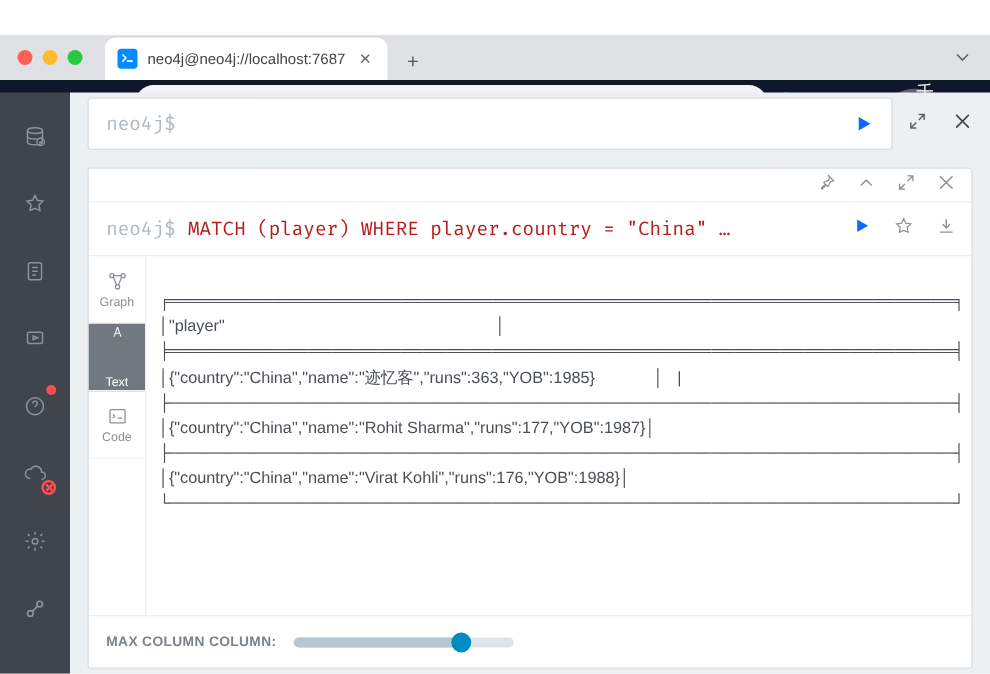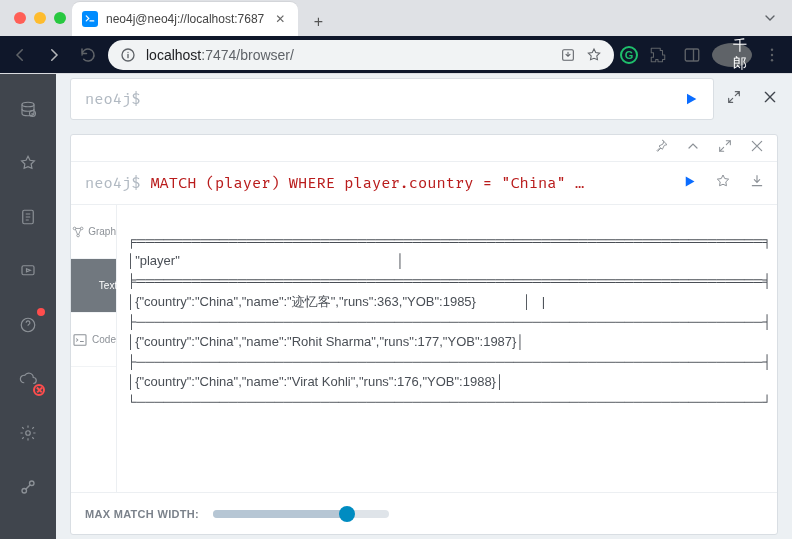--- a/index.html
+++ b/index.html
@@ -1,19 +1,19 @@
 <!DOCTYPE html>
 <html><head>
 <meta charset="utf-8">
 <style>
   * { box-sizing: border-box; margin: 0; padding: 0; font-family: -apple-system, BlinkMacSystemFont, "Segoe UI", Helvetica, Arial, sans-serif; }
   body { width: 792px; height: 539px; overflow: hidden; background: #fff; position: relative; }
 
   
-  .titlebar { height: 36px; background: #dfe1e5; display: flex; align-items: flex-end; padding-left: 0; position: relative; }
+  .titlebar { height: 36px; background: #dfe1e5; display: flex; align-items: flex-end; padding-left: 12px; position: relative; margin-top: 28px; }
   .mac-dots { display: flex; gap: 8px; position: absolute; top: 12px; left: 14px; }
   .dot { width: 12px; height: 12px; border-radius: 50%; }
   .dot.red { background:#ff5f57; } .dot.yellow{background:#febc2e;} .dot.green{background:#28c840;}
   .tabs { display:flex; margin-left:72px; height:34px; align-items:flex-end; }
   .tab { background:#fff; height:34px; border-top-left-radius:8px;border-top-right-radius:8px; display:flex; align-items:center; padding:0 10px; gap:8px; font-size:12px; color:#444; min-width:216px; box-shadow:0 -1px 0 rgba(0,0,0,.05);}
   .tab .favicon{width:16px;height:16px;background:#008cff;border-radius:3px;display:flex;align-items:center;justify-content:center;}
   .tab .favicon svg{width:10px;height:10px;}
   .tab .close{color:#666;width:16px;text-align:center;}
   .newtab { width:28px;height:28px;display:flex;align-items:center;justify-content:center;color:#555;font-size:16px;margin-left:6px;}
   .titlebar .chev {position:absolute; right:14px; top:10px; color:#555;}
@@ -50,21 +50,21 @@
   .resultcard{background:#fff;border:1px solid #d9dee3;border-radius:3px;flex:1;display:flex;flex-direction:column;min-height:0;}
   .cardhdr{height:26px;display:flex;justify-content:flex-end;align-items:center;padding-right:12px;gap:16px;color:#7b828b;}
   .querybar{height:44px;border-top:1px solid #eceff2;border-bottom:1px solid #eceff2;margin:0;display:flex;align-items:center;padding-left:14px;position:relative;}
   .querybar .prompt2{font-family:"Fira Code",Menlo,Consolas,monospace;color:#b1b9c2;font-size:15px;margin-right:10px;}
   .querybar .q{font-family:"Fira Code",Menlo,Consolas,monospace;color:#b91c1c;font-size:15px;white-space:nowrap;overflow:hidden;text-overflow:ellipsis;flex:1;}
   .querybar .actions{display:flex;gap:18px;align-items:center;margin-left:8px;margin-right:12px;color:#7b828b;}
   .querybar .play2 svg{fill:#0a6cff;}
 
   .cardbody{flex:1;display:flex;min-height:0;}
   .viewrail{width:46px;border-right:1px solid #eceff2;display:flex;flex-direction:column;}
-  .vbtn{height:54px;display:flex;flex-direction:row;align-items:center;justify-content:center;gap:3px;font-size:10px;color:#8c9197;border-bottom:1px solid #f1f3f5;}
+  .vbtn{height:54px;display:flex;flex-direction:column;align-items:center;justify-content:center;gap:3px;font-size:10px;color:#8c9197;border-bottom:1px solid #f1f3f5;}
   .vbtn.active{background:#71787f;color:#fff;gap:29px;}
   .vbtn svg{stroke:#8c9197;fill:none;}
   .vbtn.active svg{stroke:#fff;}
   .vbtn .lbl{font-size:10px;}
 
   .ascii{flex:1;padding:6px 10px 4px 10px;font-family:Menlo,Consolas,"Courier New",monospace;font-size:13px;color:#4a4f56;white-space:pre;overflow:hidden;line-height:1.55;}
   .ascii .row{display:block;}
 
   .footer{border-top:1px solid #eceff2;height:42px;display:flex;align-items:center;padding:0 14px;gap:14px;}
   .footer .cap{font-size:11px;font-weight:700;color:#7b828b;letter-spacing:.3px;}
@@ -289,21 +289,21 @@
               </svg>
             <span class="lbl">Code</span>
           </div>
         </div>
         <div class="ascii">
 <span class="row">╒════════════════════════════════════════════════════════════════════╕</span><span class="row">│"player"                                                            │</span><span class="row">╞════════════════════════════════════════════════════════════════════╡</span><span class="row"><span>│{"country":"China","name":"迹忆客","runs":363,"YOB":1985}             │</span>   <span>|</span></span><span class="row">├────────────────────────────────────────────────────────────────────┤</span><span class="row">│{"country":"China","name":"Rohit Sharma","runs":177,"YOB":1987}│</span><span class="row">├────────────────────────────────────────────────────────────────────┤</span><span class="row">│{"country":"China","name":"Virat Kohli","runs":176,"YOB":1988}│</span><span class="row">└────────────────────────────────────────────────────────────────────┘</span>
         </div>
       </div>
 
       <div class="footer">
-        <span class="cap">MAX MATCH WIDTH:</span>
+        <span class="cap">MAX COLUMN COLUMN:</span>
         <div class="slidertrack">
           <div class="sliderfill"></div>
           <div class="sliderthumb"></div>
         </div>
       </div>
     </div>
   </div>
 </div>
 
 </body></html>

